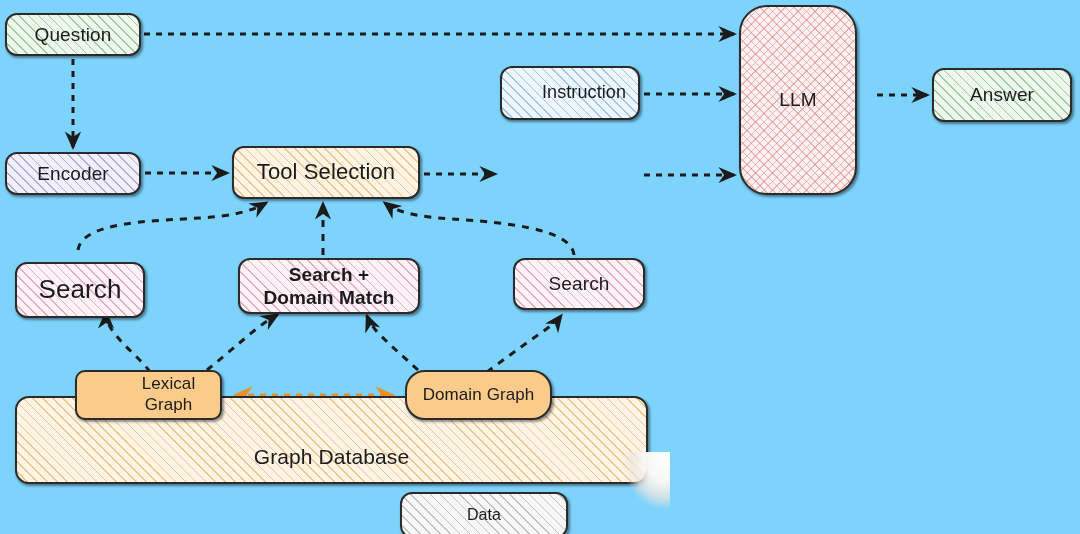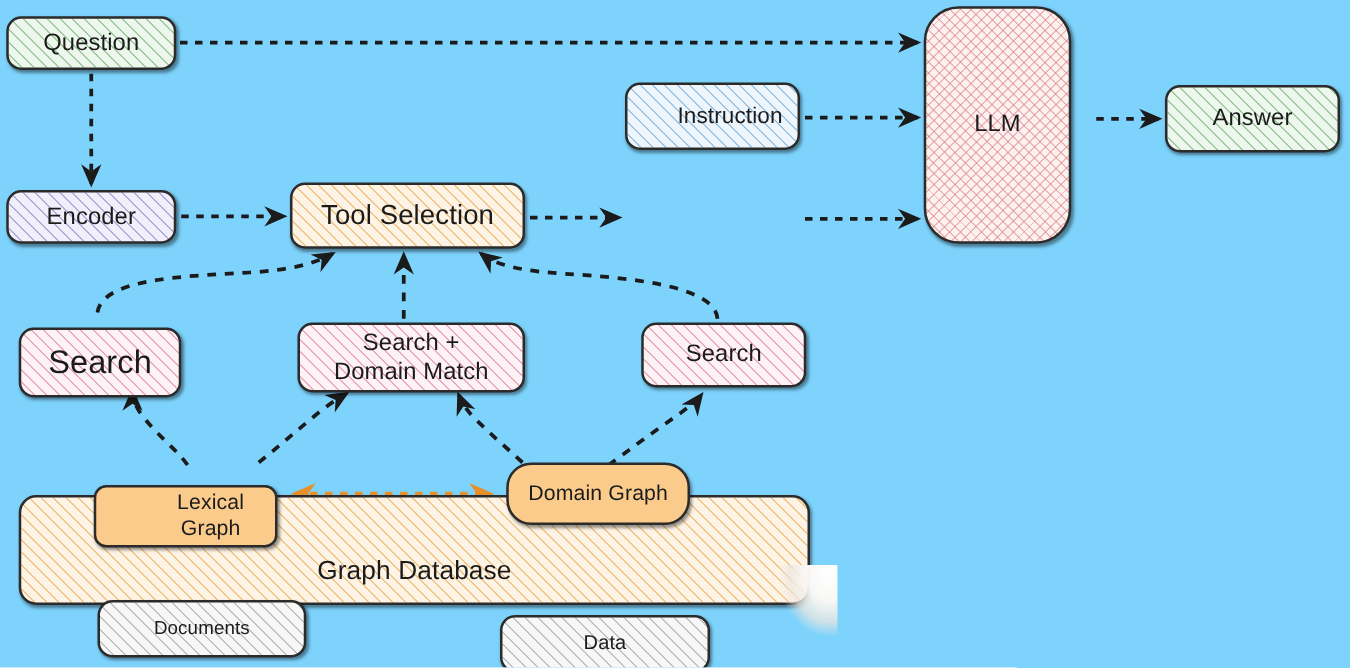--- a/index.html
+++ b/index.html
@@ -99,34 +99,34 @@
 
   .n-question  { left:5px;   top:13px;  width:136px; height:43px;  font-size:19px; }
   .n-encoder   { left:5px;   top:152px; width:136px; height:43px;  font-size:19px; }
   .n-tool      { left:232px; top:146px; width:188px; height:53px;  font-size:22px; }
   .n-instr     { left:500px; top:66px;  width:140px; height:54px;  font-size:18px; }
   .n-context   { left:500px; top:155px; width:140px; height:40px;  font-size:18px; }
   .n-llm       { left:739px; top:5px;   width:118px; height:190px; font-size:19px; border-radius:28px; }
   .n-answer    { left:932px; top:68px;  width:140px; height:54px;  font-size:19px;justify-content:center; }
 
   .n-search    { left:15px;  top:262px; width:130px; height:56px;  font-size:26px; }
-  .n-spm       { left:238px; top:258px; width:182px; height:56px;  font-size:19px; }
+  .n-spm       { left:238px; top:258px; width:182px; height:56px;  font-size:19px;font-weight:bold; }
   .n-query     { left:513px; top:258px; width:132px; height:52px;  font-size:19px; }
 
   .n-db {
     left:15px; top:349px; width:633px; height:88px;
     border-radius:14px;
     align-items: flex-end;
     justify-content: center;
     font-size:21px;
     padding-bottom: 12px;
     z-index: 2;
     margin-top: 47px;
   }
-  .n-lexical   { left:75px;  top:388px; width:147px; height:50px; font-size:17px; border-radius:10px; z-index:4;padding-left:40px; }
+  .n-lexical   { left:75px;  top:370px; width:147px; height:50px; font-size:17px; border-radius:10px; z-index:4;padding-left:40px; }
   .n-domain    { left:405px; top:370px; width:147px; height:50px; font-size:17px; border-radius:20px; z-index:4; }
 
   .n-documents { left:78px;  top:480px; width:167px; height:46px; font-size:15px; }
   .n-data      { left:400px; top:480px; width:168px; height:46px; font-size:16px;margin-top:12px; }
 
   
   .curl {
     position: absolute;
     left: 592px; top: 452px;
     width: 78px; height: 72px;
@@ -243,23 +243,20 @@
   </div>
 
   <div class="node n-lexical solid-orange">
     <span class="lbl">Lexical Graph</span>
   </div>
 
   <div class="node n-domain solid-orange">
     <span class="lbl">Domain Graph</span>
   </div>
 
-  <div class="node n-documents h-grey">
-    <span class="lbl">Documents</span>
-  </div>
 
   <div class="node n-data h-grey">
     <span class="lbl">Data</span>
   </div>
 
   <div class="curl"></div>
 
 </div>
 
 </body></html>

